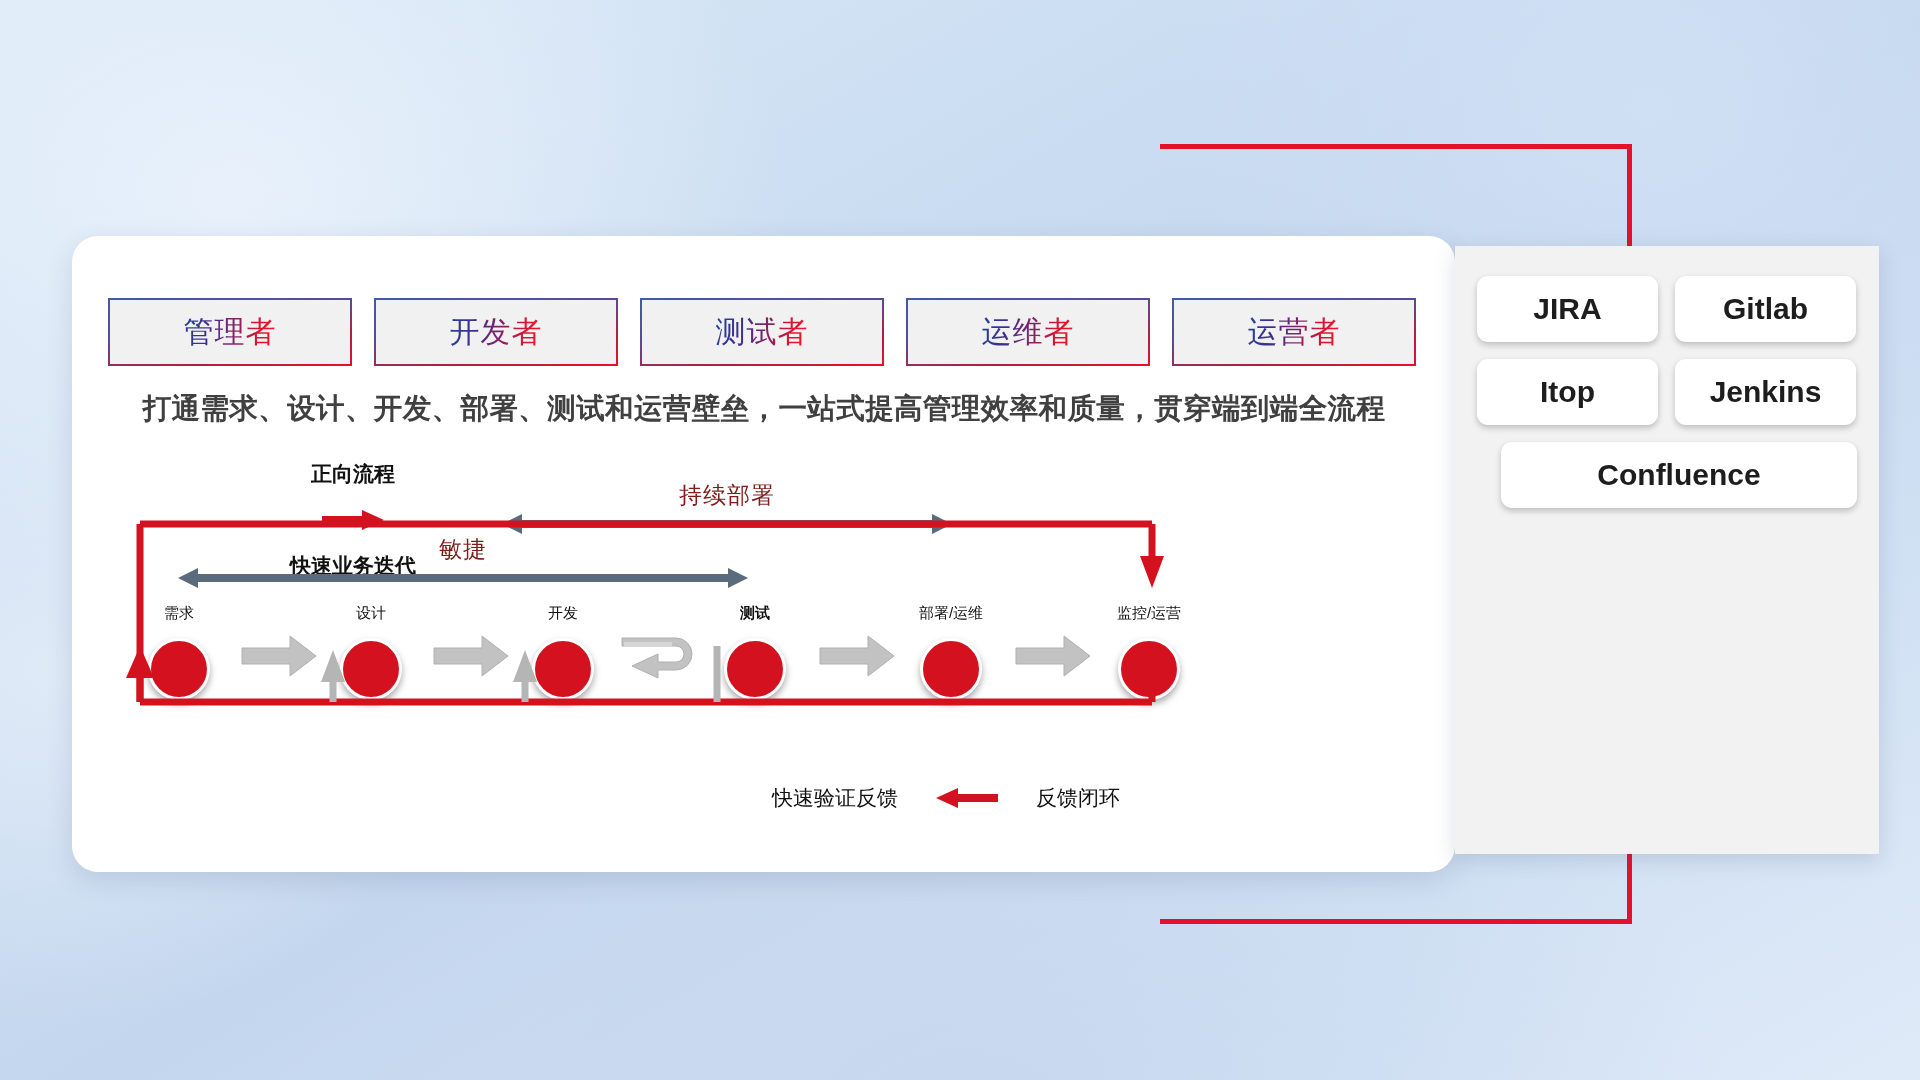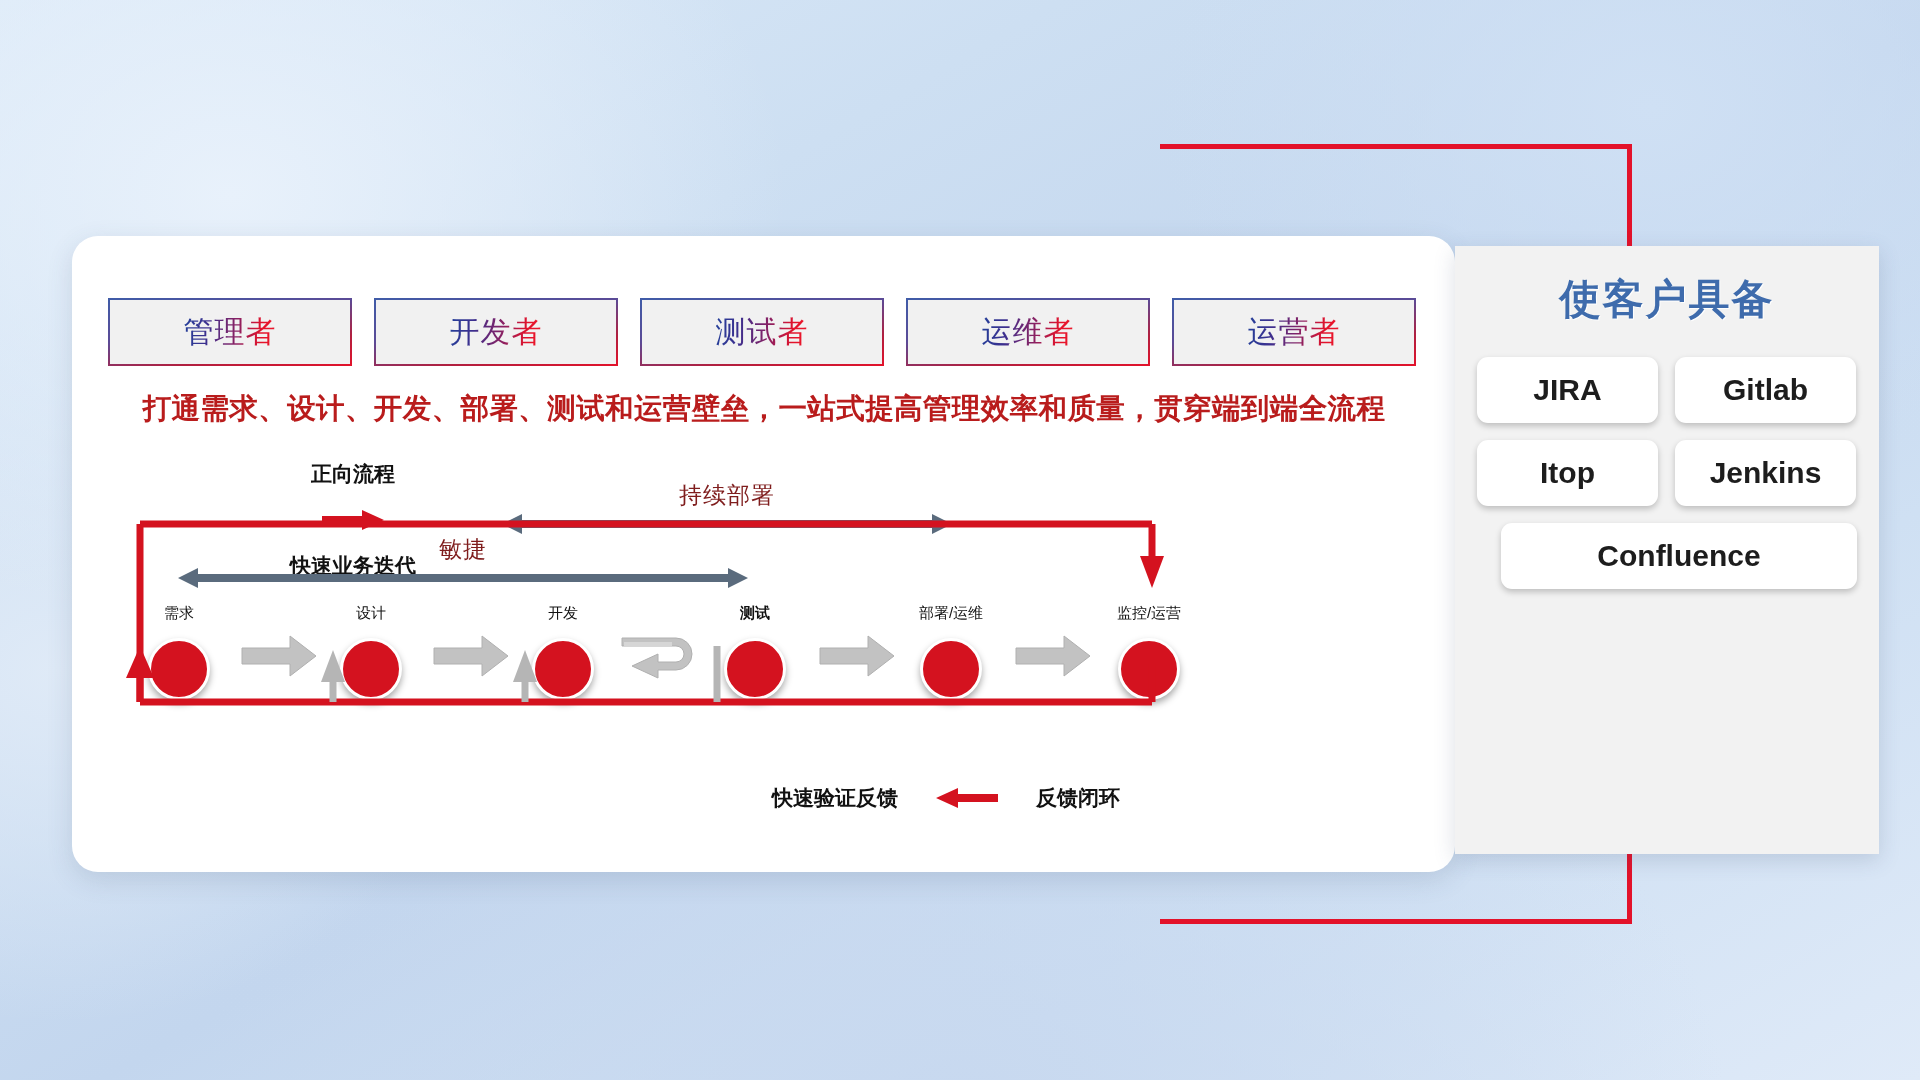--- a/index.html
+++ b/index.html
@@ -53,21 +53,21 @@
     font-size: 30px; font-weight: 500; letter-spacing: 1px;
     background: linear-gradient(95deg, #24409a 0%, #3d2f8e 26%, #8e2060 58%, #e3122a 82%, #ee1b2e 100%);
     -webkit-background-clip: text; background-clip: text;
     -webkit-text-fill-color: transparent; color: transparent;
   }
 
   
   #headline {
     position: absolute; left: 42px; top: 154px; width: 1300px;
     text-align: center;
-    font-size: 28.5px; font-weight: bold; color: #b91c1c;
+    font-size: 28.5px; font-weight: bold; color: #404040;
     letter-spacing: .4px; white-space: nowrap;
   }
 
   
   #fwd-flow {
     position: absolute; left: 218px; top: 224px;
     display: flex; align-items: center; gap: 22px;
     font-size: 21px; font-weight: bold; color: #111; flex-direction: column;
   }
   .red-arrow-r { display: block; }
@@ -99,21 +99,21 @@
     border: 3px solid #ffffff;
     box-shadow: 0 4px 7px rgba(0,0,0,.34);
     margin: 0 auto;
   }
   .gap-arrow { position: absolute; top: 20px; }
 
   
   #feedback-note {
     position: absolute; left: 700px; top: 548px;
     display: flex; align-items: center; gap: 38px;
-    font-size: 21px; font-weight: bold; color: #111;
+    font-size: 21px; font-weight: normal; color: #111;
   }
 
   
   #right-panel {
     position: absolute; left: 1455px; top: 246px;
     width: 424px; height: 608px;
     background: #f2f2f2;
     box-shadow: 0 6px 20px rgba(60,80,110,.18);
     z-index: 5;
   }
@@ -258,21 +258,20 @@
     <svg width="62" height="20" viewBox="0 0 62 20">
       <path d="M62 6 H22 V0 L0 10 L22 20 V14 H62 Z" fill="#d4121f"></path>
     </svg>
     <span>反馈闭环</span>
   </div>
 
 </div>
 
 <div id="right-panel">
   <div id="panel-title">
-    <div class="panel-title-line" id="ptl1">使客户具备</div>
   </div>
 
   <div id="tools">
     <div class="tool-chip tool-half">JIRA</div>
     <div class="tool-chip tool-half">Gitlab</div>
     <div class="tool-chip tool-half">Itop</div>
     <div class="tool-chip tool-half">Jenkins</div>
     <div class="tool-chip tool-full">Confluence</div>
   </div>
 </div>

